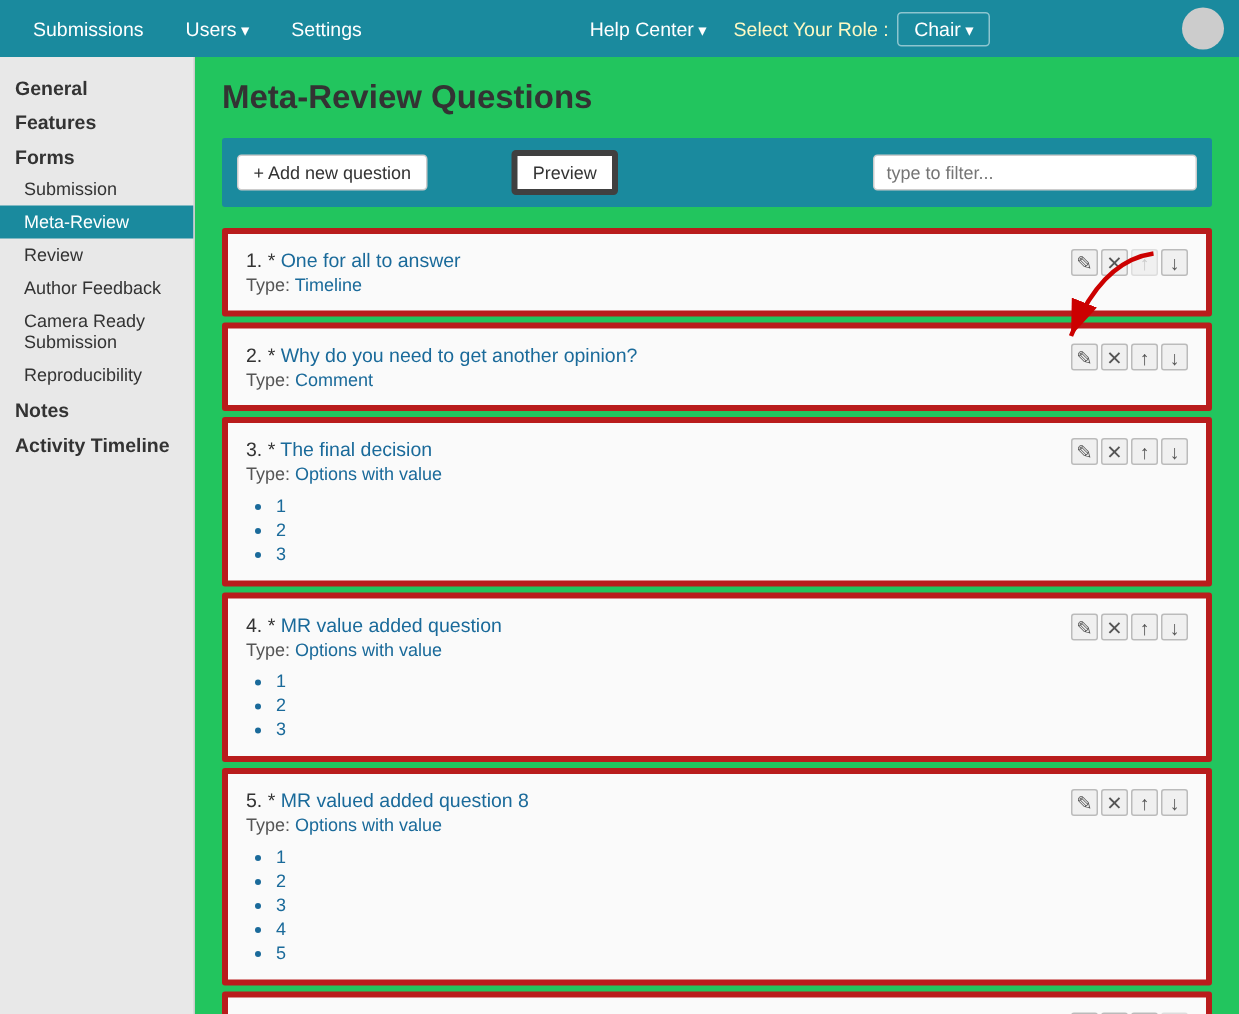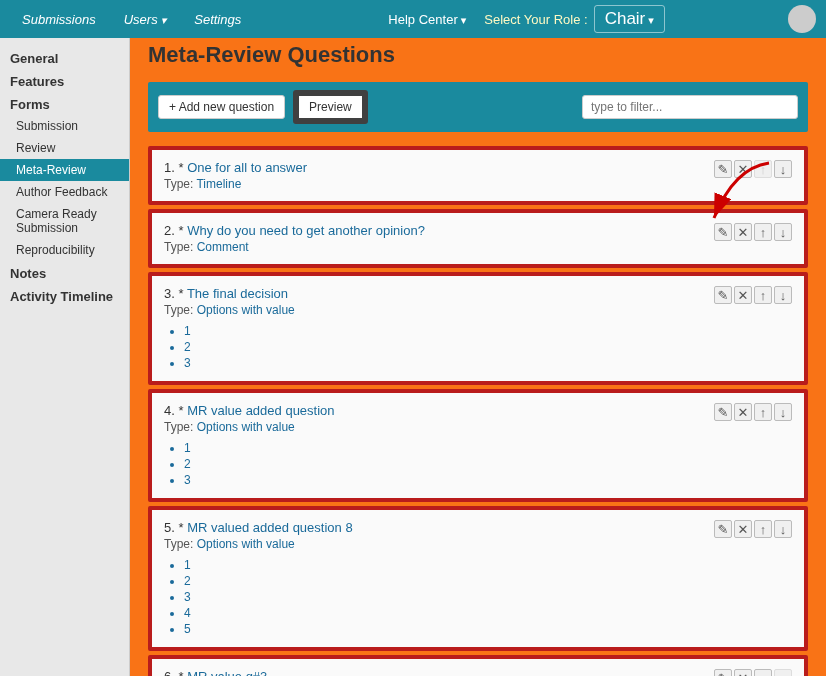--- a/index.html
+++ b/index.html
@@ -7,41 +7,41 @@
 
     
     .top-nav {
       background: #1a8a9e;
       display: flex;
       align-items: center;
       height: 38px;
       padding: 0 10px;
       color: white;
     }
-    .top-nav-left { display: flex; align-items: flex-start; gap: 4px; font-style: italic; }
+    .top-nav-left { display: flex; align-items: flex-start; gap: 4px; }
     .top-nav-item {
       color: white;
       text-decoration: none;
       padding: 6px 12px;
       font-size: 13px;
       cursor: pointer;
       border-radius: 3px;
     }
     .top-nav-item.with-arrow::after { content: ' ▾'; font-size: 11px; }
     .top-nav-center { flex: 1; display: flex; justify-content: center; align-items: center; gap: 6px; }
     .top-nav-right { display: flex; align-items: center; gap: 6px; }
     .role-label { color: #fef9c3; font-size: 13px; }
     .chair-btn {
       background: transparent;
       border: 1px solid rgba(255,255,255,0.5);
       color: white;
       padding: 3px 10px;
       border-radius: 3px;
       cursor: pointer;
-      font-size: 17px;
+      font-size: 13px;
     }
     .chair-btn::after { content: ' ▾'; font-size: 11px; }
     .user-avatar {
       background: #ccc;
       width: 28px; height: 28px;
       border-radius: 50%;
       display: inline-block;
     }
 
     
@@ -71,58 +71,59 @@
       display: block;
     }
     .sidebar-item.active {
       background: #1a8a9e;
       color: white;
     }
 
     
     .main-content {
       flex: 1;
-      padding: 4px 18px;
+      padding: 14px 18px;
       overflow-y: auto;
-      background: #f97316;
+      background: #22c55e;
     }
     .page-title {
       font-size: 22px;
       font-weight: bold;
       color: #333;
       margin-bottom: 14px;
     }
 
     
     .toolbar {
       background: #1a8a9e;
       padding: 8px 10px;
       display: flex;
       align-items: center;
-      gap: 8px;
+      gap: 24px;
       border-radius: 2px;
       margin-bottom: 14px;
     }
     .btn-add {
       background: white;
       border: 1px solid #ccc;
       color: #333;
       padding: 4px 10px;
       font-size: 12px;
       cursor: pointer;
       border-radius: 3px;
     }
     .btn-preview {
       background: white;
-      border: 6px solid #404040;
+      border: 4px solid #404040;
       color: #333;
       padding: 4px 10px;
       font-size: 12px;
       cursor: pointer;
       border-radius: 3px;
+      margin-left: 32px;
     }
     .filter-input {
       margin-left: auto;
       padding: 4px 8px;
       font-size: 12px;
       border: 1px solid #ccc;
       border-radius: 3px;
       width: 216px;
       background: white;
       color: #999;
@@ -212,22 +213,22 @@
   </div>
 </nav>
 
 <div class="layout">
 
   <aside class="sidebar">
     <div class="sidebar-section">General</div>
     <div class="sidebar-section">Features</div>
     <div class="sidebar-section">Forms</div>
     <a class="sidebar-item">Submission</a>
+    <a class="sidebar-item active">Meta-Review</a>
     <a class="sidebar-item">Review</a>
-    <a class="sidebar-item active">Meta-Review</a>
     <a class="sidebar-item">Author Feedback</a>
     <a class="sidebar-item">Camera Ready Submission</a>
     <a class="sidebar-item">Reproducibility</a>
     <div class="sidebar-section">Notes</div>
     <div class="sidebar-section">Activity Timeline</div>
   </aside>
 
   <main class="main-content">
     <h1 class="page-title">Meta-Review Questions</h1>
 

